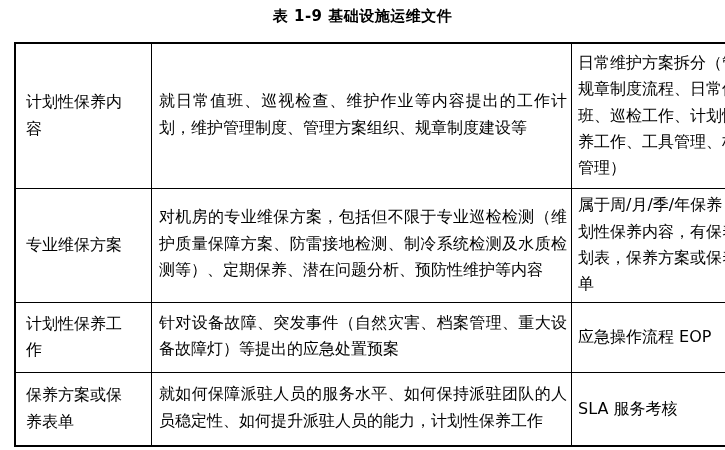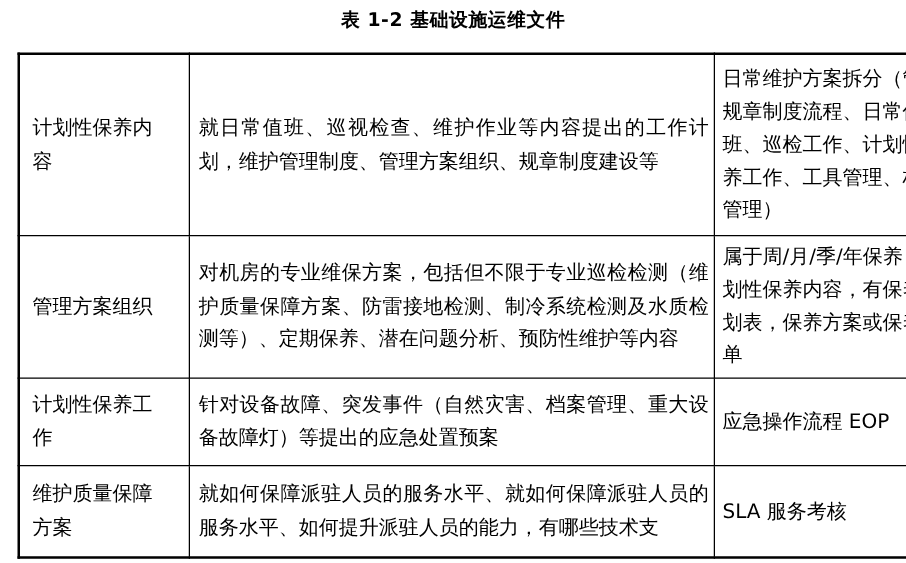--- a/index.html
+++ b/index.html
@@ -44,55 +44,56 @@
     overflow: hidden;
   }
   td.col-term {
     width: 103px;
     padding: 2px 22px 2px 10px;
   }
   td.col-desc {
     width: 408px;
     padding: 2px 4px 2px 7px;
     text-align: justify;
+    font-family: Liberation Mono, monospace;
   }
   td.col-notes {
     width: 187px;
     padding: 2px 4px 2px 6px;
   }
   tr.row-1 { height: 145px; }
   tr.row-2 { height: 114px; }
   tr.row-3 { height: 70px; }
   tr.row-4 { height: 74px; }
 </style>
 </head>
 <body>
 
 <div class="page">
 
-  <div class="doc-title">表 1-2 基础设施运维文件</div>
+  <div class="doc-title">表 1-9 基础设施运维文件</div>
 
   <table class="doc-table">
     <tbody>
       <tr class="row-1">
         <td class="col-term">计划性保养内容</td>
         <td class="col-desc">就日常值班、巡视检查、维护作业等内容提出的工作计划，维护管理制度、管理方案组织、规章制度建设等</td>
         <td class="col-notes">日常维护方案拆分（管理规章制度流程、日常值班、巡检工作、计划性保养工作、工具管理、档案管理）</td>
       </tr>
       <tr class="row-2">
-        <td class="col-term">管理方案组织</td>
+        <td class="col-term">专业维保方案</td>
         <td class="col-desc">对机房的专业维保方案，包括但不限于专业巡检检测（维护质量保障方案、防雷接地检测、制冷系统检测及水质检测等）、定期保养、潜在问题分析、预防性维护等内容</td>
         <td class="col-notes">属于周/月/季/年保养，计划性保养内容，有保养计划表，保养方案或保养表单</td>
       </tr>
       <tr class="row-3">
         <td class="col-term">计划性保养工作</td>
         <td class="col-desc">针对设备故障、突发事件（自然灾害、档案管理、重大设备故障灯）等提出的应急处置预案</td>
         <td class="col-notes">应急操作流程 EOP</td>
       </tr>
       <tr class="row-4">
-        <td class="col-term">维护质量保障方案</td>
-        <td class="col-desc">就如何保障派驻人员的服务水平、就如何保障派驻人员的服务水平、如何提升派驻人员的能力，有哪些技术支</td>
+        <td class="col-term">保养方案或保养表单</td>
+        <td class="col-desc">就如何保障派驻人员的服务水平、如何保持派驻团队的人员稳定性、如何提升派驻人员的能力，计划性保养工作</td>
         <td class="col-notes">SLA 服务考核</td>
       </tr>
     </tbody>
   </table>
 
 </div>
 
 </body></html>

